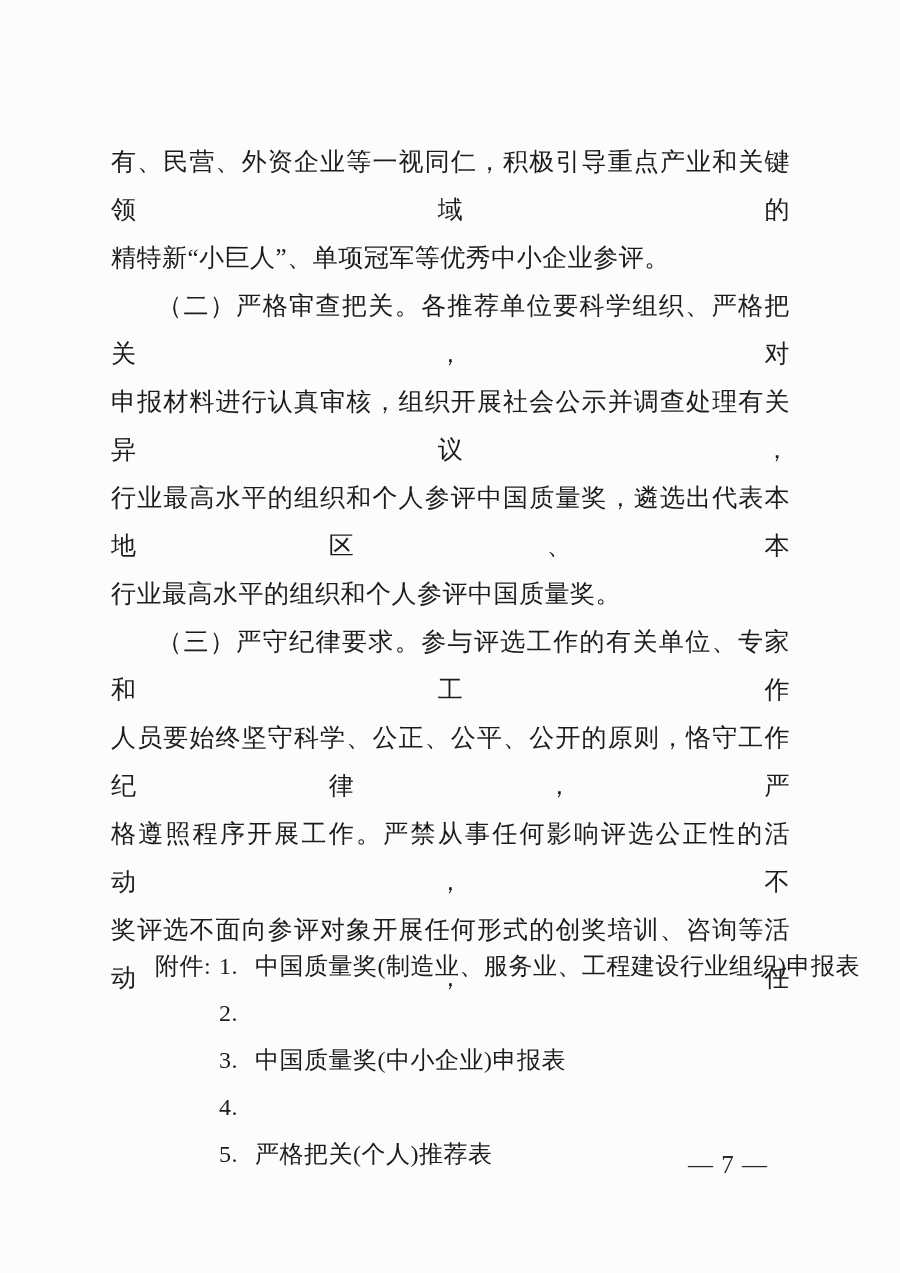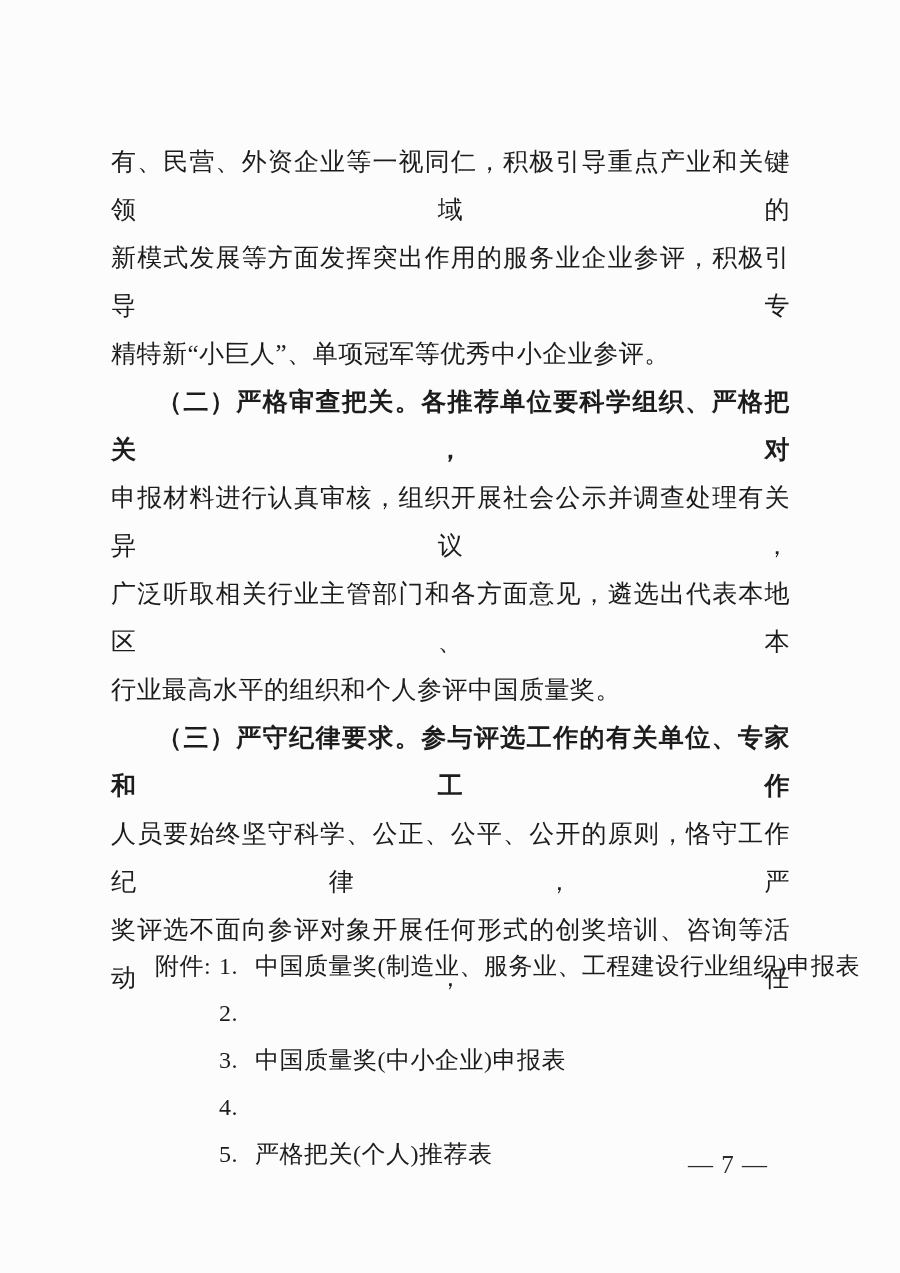--- a/index.html
+++ b/index.html
@@ -26,21 +26,21 @@
     line-height: 48px;
     letter-spacing: 0.5px;
   }
   .para { margin: 0; }
   .ln {
     text-align: justify;
     text-align-last: justify;
     text-justify: inter-character;
   }
   .ln-end { text-align: left; }
-  .indent { text-indent: 46px; font-weight: bold; }
+  .indent { text-indent: 46px; }
   .attachments {
     position: absolute;
     left: 155px;
     top: 943px;
     font-size: 24px;
     line-height: 47px;
     letter-spacing: 0.5px;
     white-space: nowrap;
   }
   .att-row { display: flex; align-items: flex-end; }
@@ -59,34 +59,34 @@
 </style>
 </head>
 <body style="background: rgb(252, 252, 252); color: rgb(28, 28, 28);">
 
 <div class="page">
 
   <div class="doc">
 
     <div class="para">
       <div class="ln">有、民营、外资企业等一视同仁，积极引导重点产业和关键领域的</div>
-      <div class="ln">新模式发展等方面发挥突出作用的服务业企业参评，积极引导专</div>
       <div class="ln-end">精特新“小巨人”、单项冠军等优秀中小企业参评。</div>
     </div>
 
     <div class="para">
       <div class="ln indent">（二）严格审查把关。各推荐单位要科学组织、严格把关，对</div>
       <div class="ln">申报材料进行认真审核，组织开展社会公示并调查处理有关异议，</div>
-      <div class="ln">广泛听取相关行业主管部门和各方面意见，遴选出代表本地区、本</div>
+      <div class="ln">行业最高水平的组织和个人参评中国质量奖，遴选出代表本地区、本</div>
       <div class="ln-end">行业最高水平的组织和个人参评中国质量奖。</div>
     </div>
 
     <div class="para">
       <div class="ln indent">（三）严守纪律要求。参与评选工作的有关单位、专家和工作</div>
       <div class="ln">人员要始终坚守科学、公正、公平、公开的原则，恪守工作纪律，严</div>
+      <div class="ln">格遵照程序开展工作。严禁从事任何影响评选公正性的活动，不</div>
       <div class="ln">奖评选不面向参评对象开展任何形式的创奖培训、咨询等活动，任</div>
 
     </div>
 
   </div>
 
   <div class="attachments">
     <div class="att-row">
       <span class="att-label">附件:</span>
       <span class="att-num">1.</span>

